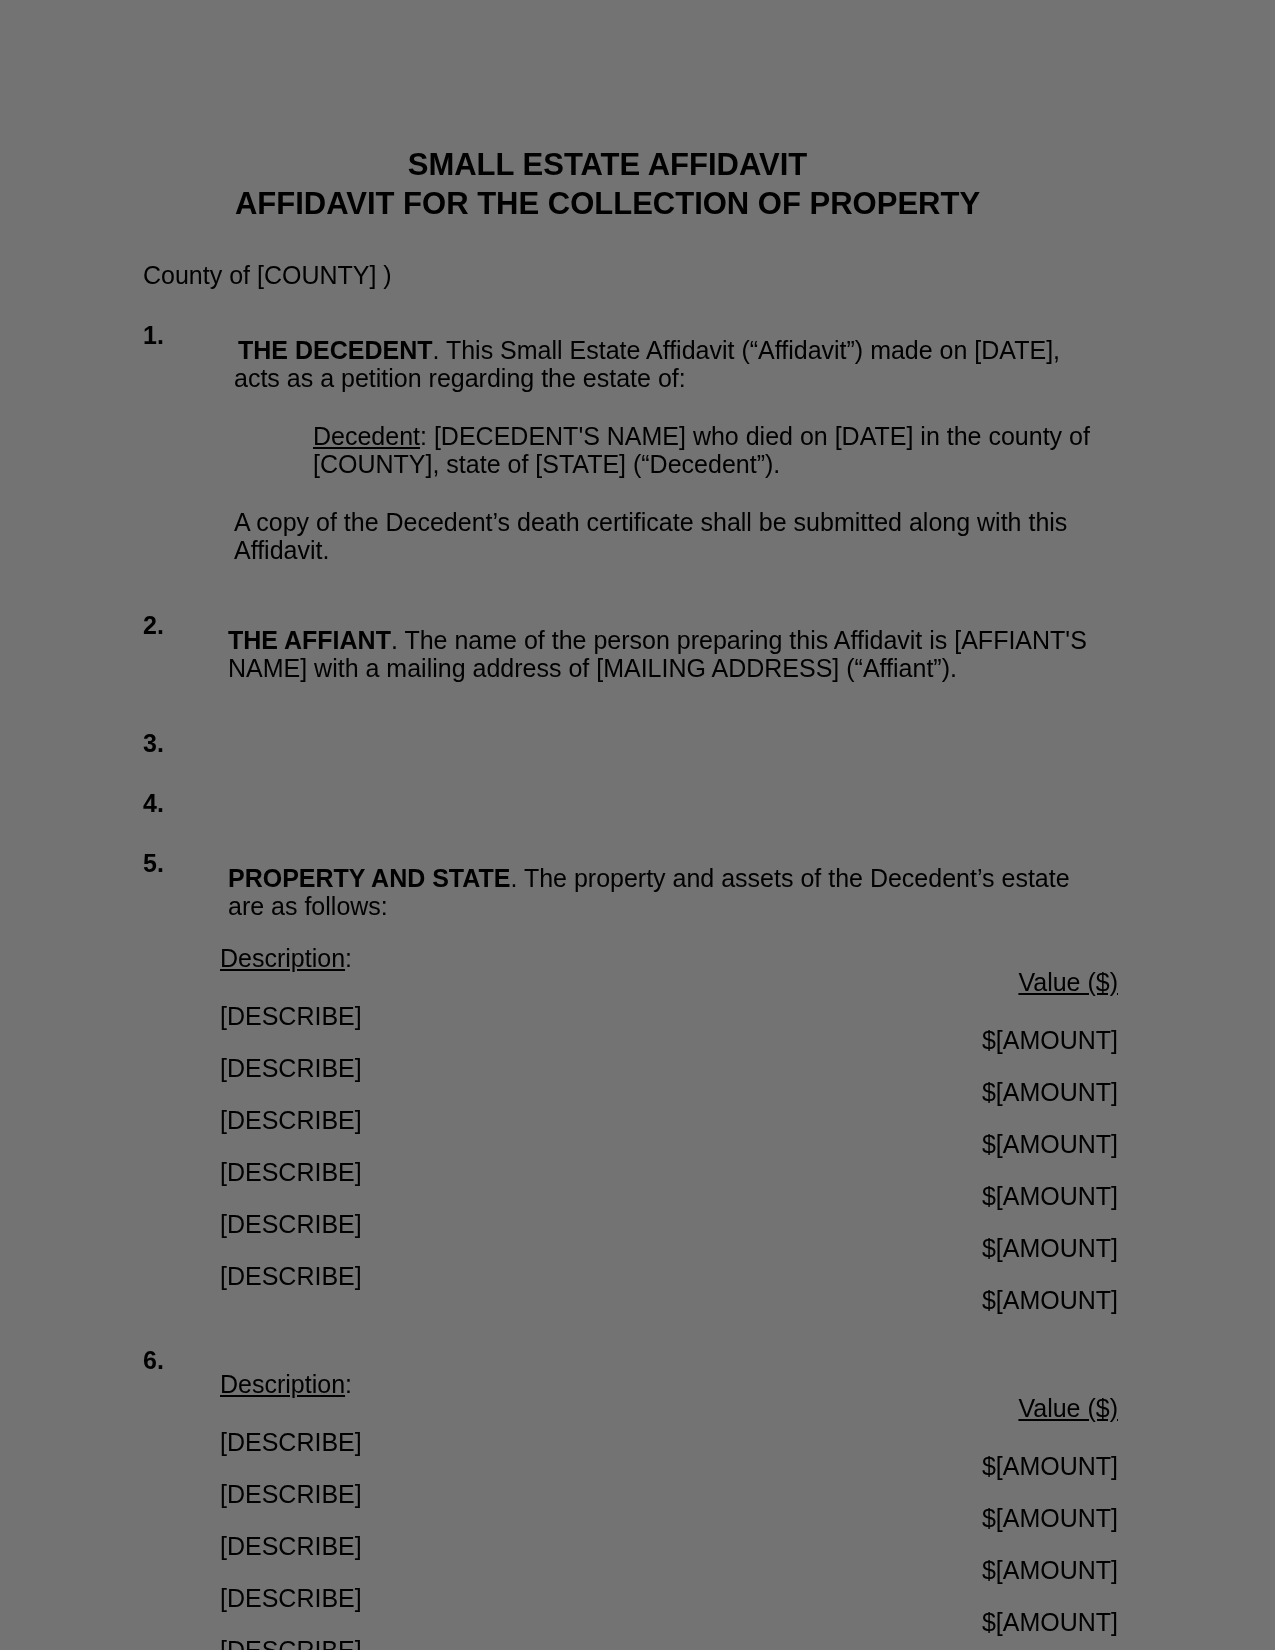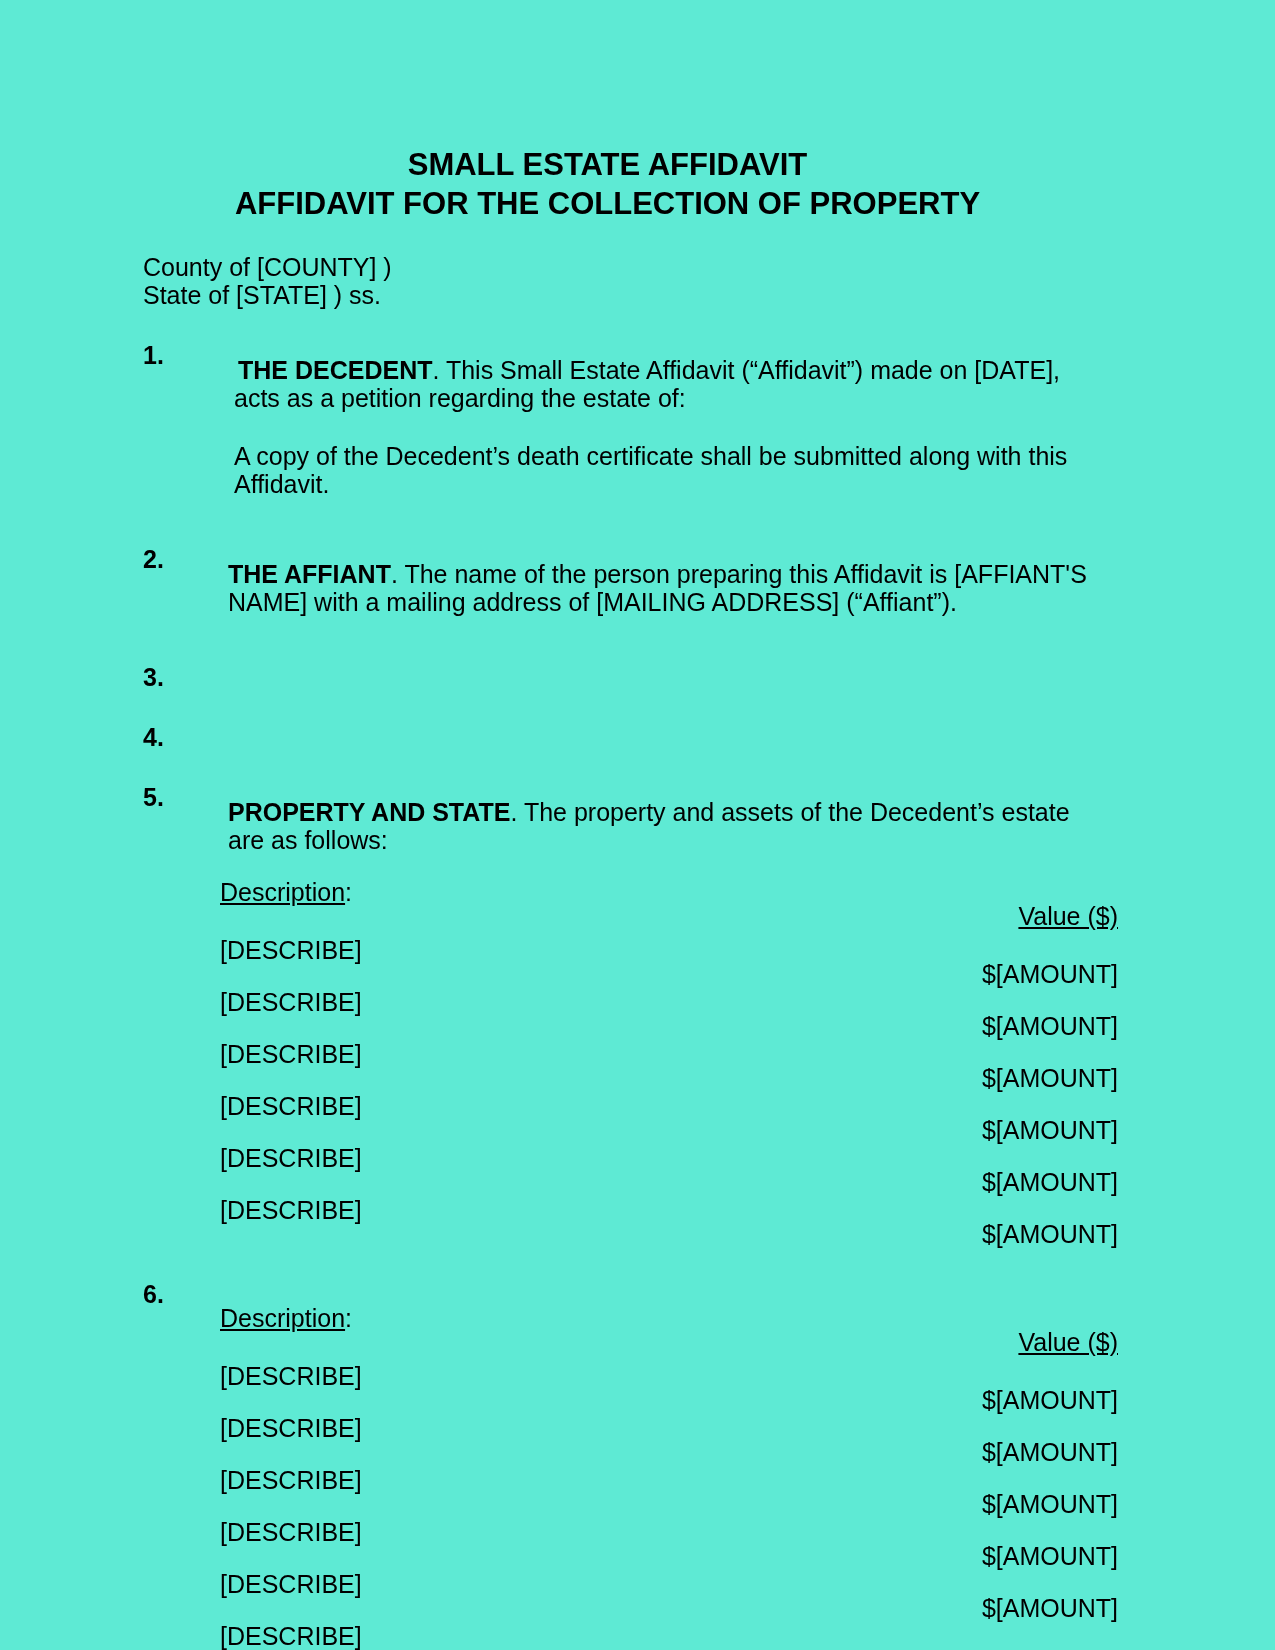--- a/index.html
+++ b/index.html
@@ -1,39 +1,39 @@
 <!DOCTYPE html>
 <html><head>
 <meta charset="utf-8">
 <style>
   html, body { margin: 0; padding: 0; background: #ffffff; }
   .page {
     position: relative;
     width: 1275px;
     height: 1650px;
-    background: #5eead4;
+    background: #737373;
     color: #000000;
     font-family: "Liberation Sans", "DejaVu Sans", sans-serif;
     font-size: 25px;
     line-height: 28px;
     overflow: hidden;
     box-sizing: border-box;
   }
   .doc-title {
     margin-left: 143px;
     padding-top: 145px;
     width: 929px;
     text-align: center;
     font-weight: bold;
     font-size: 31px;
     line-height: 39px;
   }
   .venue {
     margin-left: 143px;
-    margin-top: 30px;
+    margin-top: 38px;
     width: 905px;
   }
   .doc-section {
     display: flex;
     margin-left: 143px;
     margin-top: 32px;
     align-items: flex-start;
   }
   .sec-num {
     flex: none;
@@ -59,27 +59,27 @@
 
 <div class="page">
 
   <header class="doc-title">
     <div>SMALL ESTATE AFFIDAVIT</div>
     <div>AFFIDAVIT FOR THE COLLECTION OF PROPERTY</div>
   </header>
 
   <div class="venue">
     <div>County of [COUNTY] )</div>
-    <div>State of [STATE] ) ss.</div>
   </div>
 
   <section class="doc-section">
     <div class="sec-num">1.</div>
     <div class="sec-body shift">
       <p class="para first-indent"><b>THE DECEDENT</b><span>. This Small Estate Affidavit (“Affidavit”) made on [DATE], acts as a petition regarding the estate of:</span></p>
+      <p class="para gap decedent-para"><span class="u">Decedent</span><span>: [DECEDENT'S NAME] who died on [DATE] in the county of [COUNTY], state of [STATE] (“Decedent”).</span></p>
       <p class="para gap">A copy of the Decedent’s death certificate shall be submitted along with this Affidavit.</p>
     </div>
   </section>
 
   <section class="doc-section">
     <div class="sec-num">2.</div>
     <div class="sec-body">
       <p class="para"><b>THE AFFIANT</b><span>. The name of the person preparing this Affidavit is [AFFIANT'S NAME] with a mailing address of [MAILING ADDRESS] (“Affiant”).</span></p>
     </div>
   </section>

